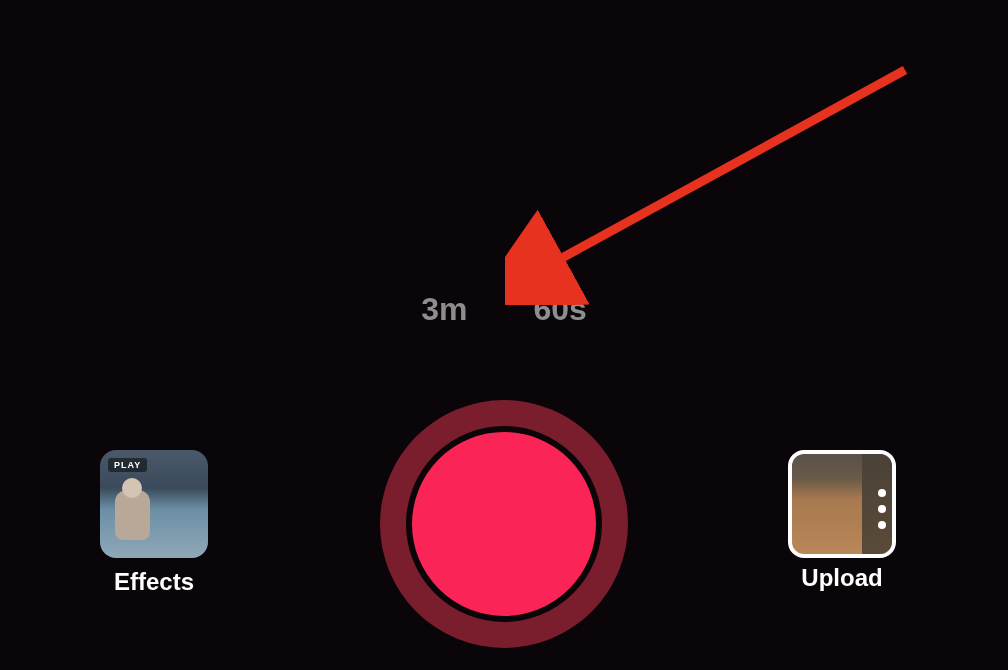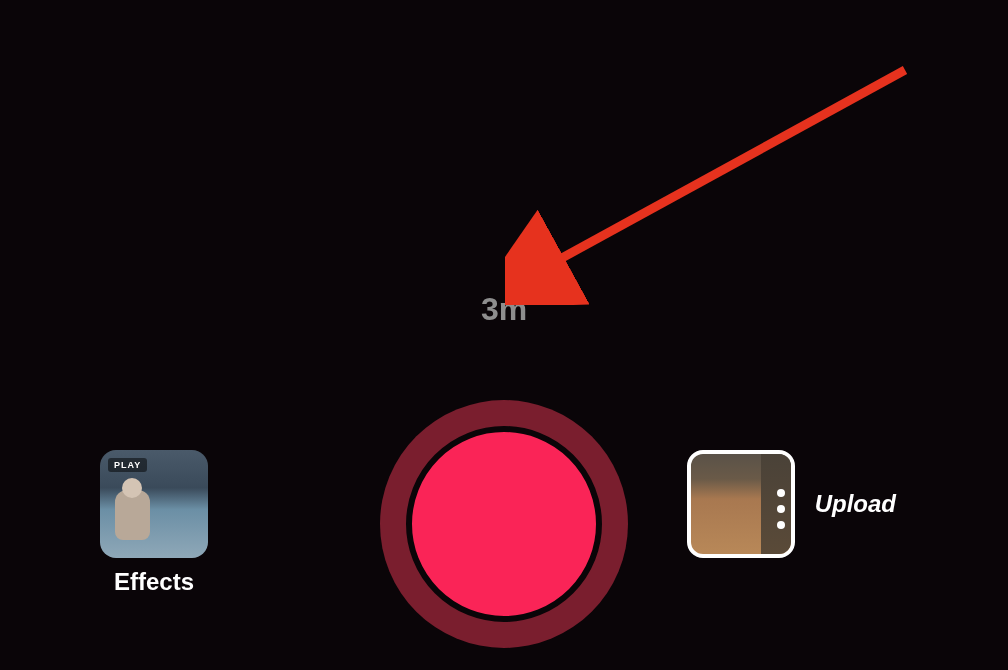--- a/index.html
+++ b/index.html
@@ -119,25 +119,24 @@
       color: #ffffff;
       font-size: 24px;
       font-weight: 600;
       text-align: right;
     }
     .upload-container {
       position: absolute;
       right: 112px;
       top: 450px;
       display: flex;
-      flex-direction: row;
-      align-items: center;
-      gap: 20px;
-      cursor: pointer;
-      font-style: italic;
+      flex-direction: column;
+      align-items: center;
+      gap: 6px;
+      cursor: pointer;
     }
     .upload-thumb {
       width: 108px;
       height: 108px;
       border-radius: 16px;
       border: 4px solid #ffffff;
       background: linear-gradient(to bottom, #5a5248 0%, #6a5a48 25%, #a87850 45%, #b88858 100%);
       position: relative;
       overflow: hidden;
     }
@@ -174,20 +173,21 @@
       top: 55px;
       left: 505px;
       pointer-events: none;
     }
   </style>
 </head>
 <body>
 
 <div class="duration-selector">
   <div class="duration-option">3m</div>
+  <div class="duration-option">60s</div>
 </div>
 
 <div class="record-button">
   <div class="record-button-inner"></div>
 </div>
 
 <div class="effects-container">
   <div class="effects-thumb">
     <div class="effects-play-badge">PLAY</div>
     <div class="effects-subtext"></div>

